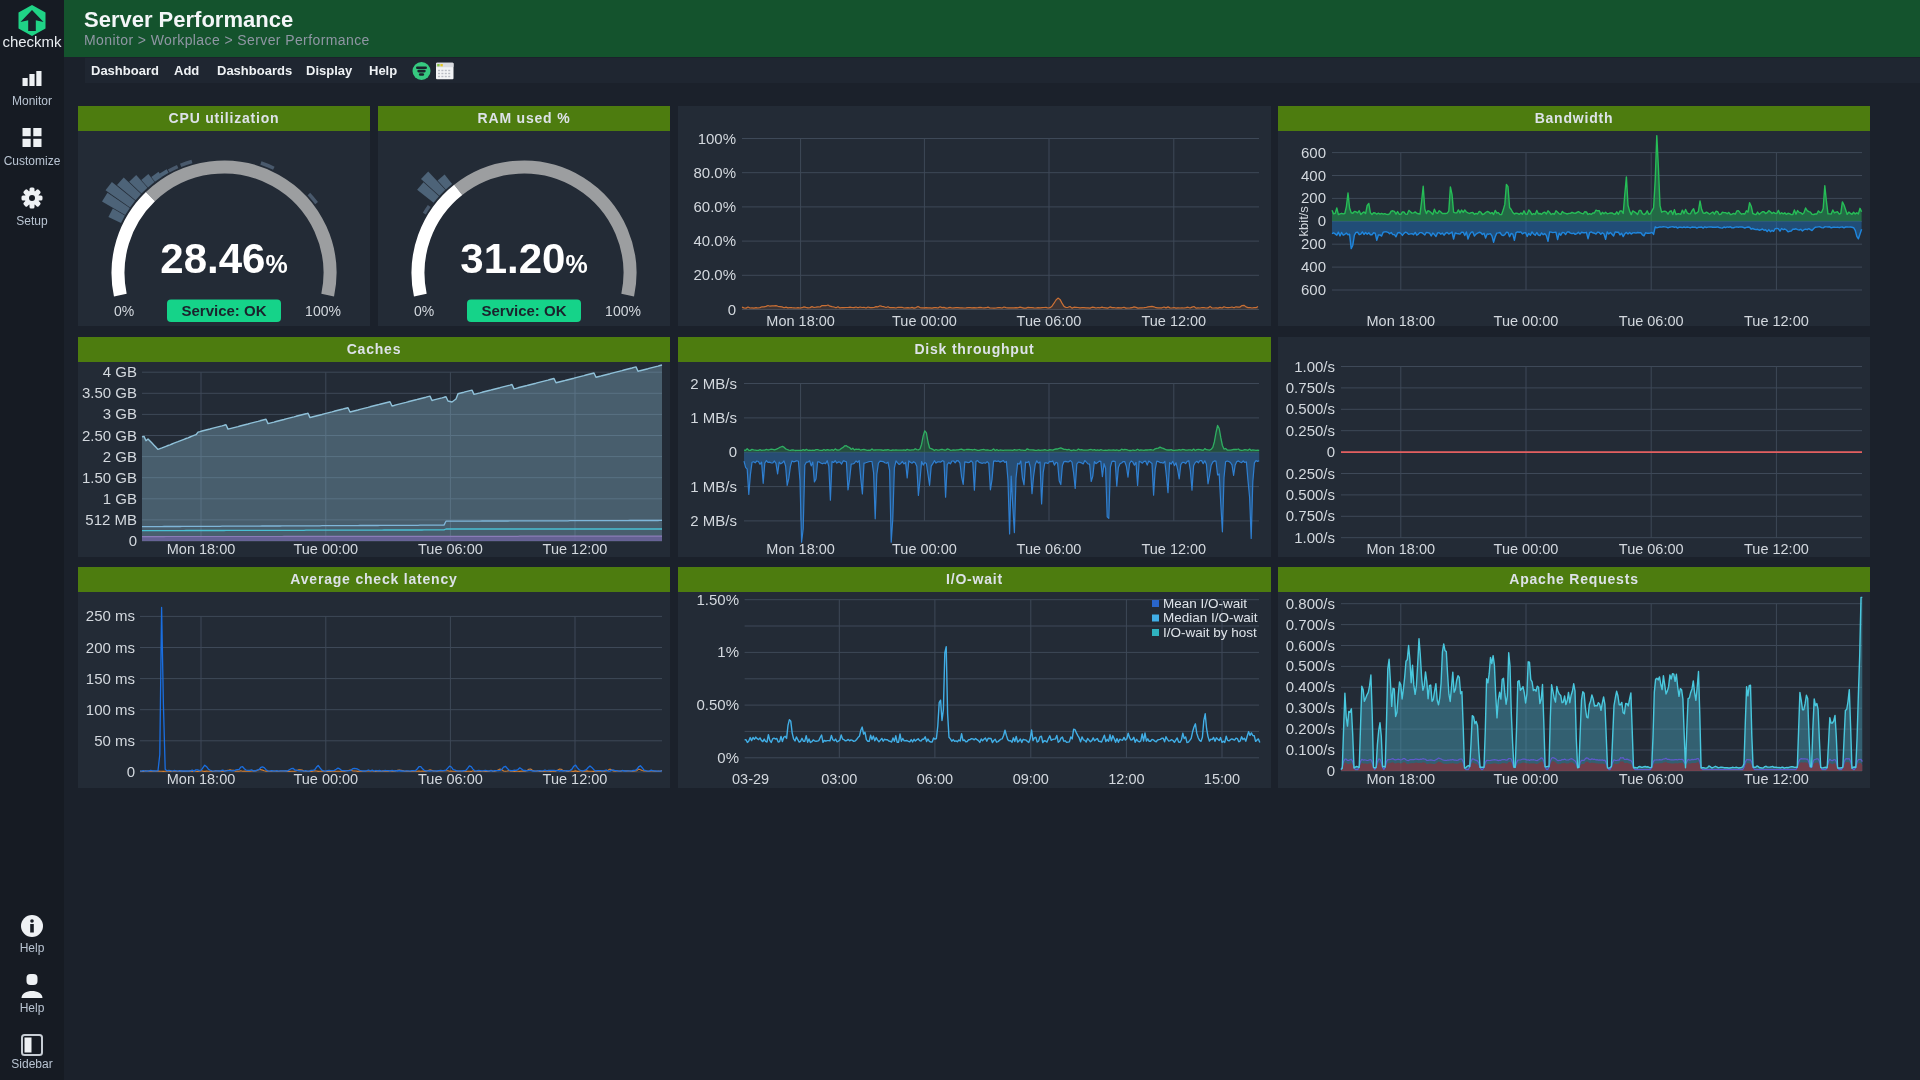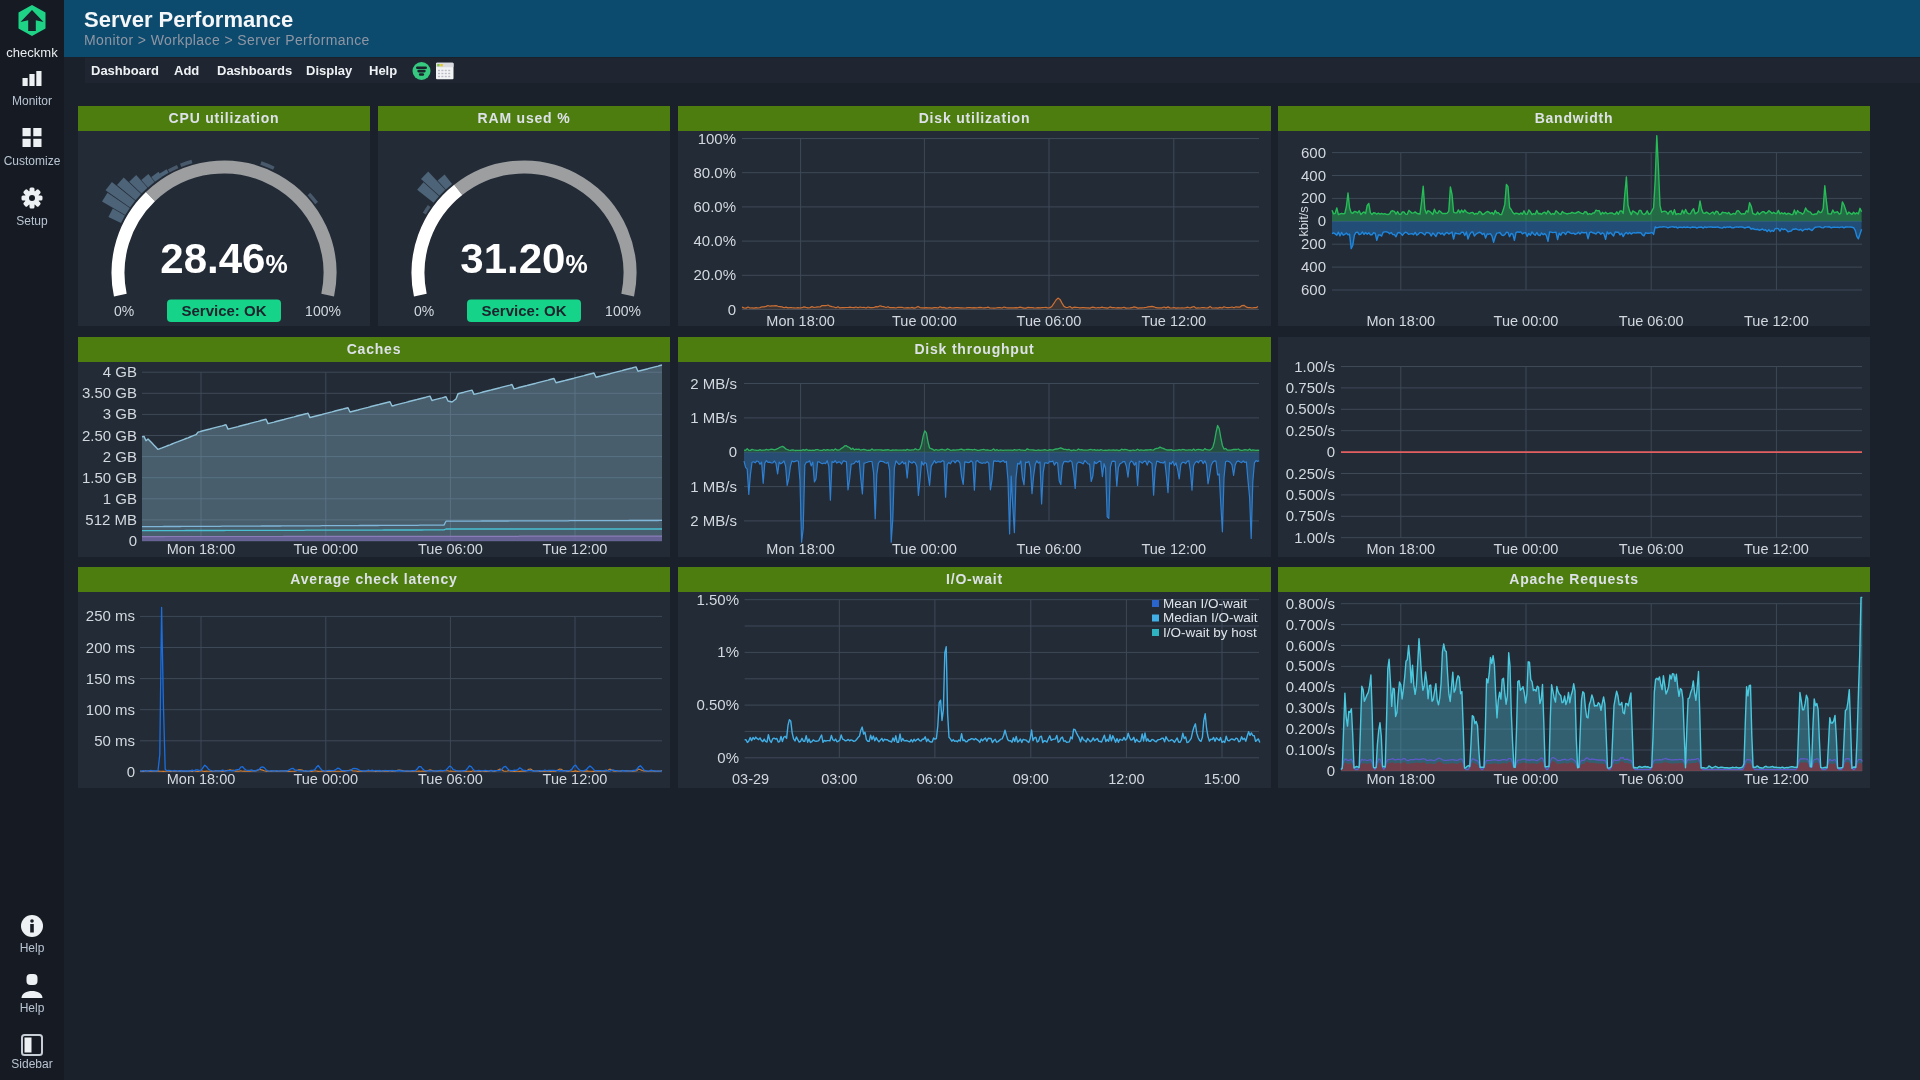--- a/index.html
+++ b/index.html
@@ -1,32 +1,32 @@
 <!DOCTYPE html>
 <html><head><meta charset="utf-8"><style>
 html,body{margin:0;padding:0;width:1920px;height:1080px;overflow:hidden;
  background:#1b212b;font-family:"Liberation Sans",sans-serif;}
 #sidebar{position:absolute;left:0;top:0;width:64px;height:1080px;background:#161b23;}
 .navlbl{position:absolute;width:64px;text-align:center;font-size:12px;color:#b9c4d2;}
-#header{position:absolute;left:64px;top:0;width:1856px;height:57px;background:#0c4a6e;}
+#header{position:absolute;left:64px;top:0;width:1856px;height:57px;background:#14532d;}
 #title{position:absolute;left:20px;top:7px;font-size:22px;font-weight:bold;color:#f4f6f8;}
 #crumbs{position:absolute;left:20px;top:31.5px;letter-spacing:0.4px;font-size:14px;color:#8f96a3;}
 #menubar{position:absolute;left:78px;top:58px;width:1842px;height:25px;background:#1f2631;margin-left:7px;}
 .mi{position:absolute;top:0;font-size:13px;font-weight:bold;color:#eef1f4;line-height:25px;}
 .panel{position:absolute;background:#232b36;}
 .ptitle{position:absolute;left:0;top:0;width:100%;height:25px;background:#4d7c0f;
  text-align:center;line-height:25px;font-size:14px;font-weight:600;color:#dde2e8;letter-spacing:0.8px;}
 svg text{font-family:"Liberation Sans",sans-serif;}
 </style></head><body>
 <div id="sidebar">
   <svg width="64" height="64" style="position:absolute;top:0;left:0">
     <path d="M32 5 L45.5 12.5 L45.5 28.5 L32 36 L18.5 28.5 L18.5 12.5 Z" fill="#1fd386"></path>
     <path d="M32 10 L43.5 22 L35.8 20.2 L35.8 31 L28.2 31 L28.2 20.2 L20.5 22 Z" fill="#182029"></path>
   </svg>
-  <div style="position:absolute;top:45px;left:0;width:64px;text-align:center;font-size:13px;color:#e8ecf0;">checkmk</div>
+  <div style="position:absolute;top:33px;left:0;width:64px;text-align:center;font-size:15px;color:#e8ecf0;">checkmk</div>
   <svg width="64" height="1080" style="position:absolute;top:0;left:0">
 
     <rect x="22.5" y="78" width="5.2" height="8" fill="#eef1f4"></rect>
     <rect x="29.4" y="74" width="5.2" height="12" fill="#eef1f4"></rect>
     <rect x="36.3" y="71" width="5.2" height="15" fill="#eef1f4"></rect>
 
     <rect x="22.5" y="128" width="8.2" height="8.2" fill="#eef1f4"></rect>
     <rect x="33.3" y="128" width="8.2" height="8.2" fill="#eef1f4"></rect>
     <rect x="22.5" y="138.8" width="8.2" height="8.2" fill="#eef1f4"></rect>
     <rect x="33.3" y="138.8" width="8.2" height="8.2" fill="#eef1f4"></rect>
@@ -141,21 +141,20 @@
       <path d="M67.8,83.4 L74.1,77.9 L66.6,68.6 L59.6,74.6 Z" fill="#4d6378"></path>
       <path d="M46.34,107.64 A116.00,116.00 0 0 1 51.24,100.10" fill="none" stroke="#49596c" stroke-width="3.5"></path>
       <text x="146.0" y="167.0" text-anchor="middle" fill="#ffffff"><tspan font-size="42" font-weight="bold">31.20</tspan><tspan font-size="25" font-weight="bold">%</tspan></text>
       <text x="46.0" y="210.0" text-anchor="middle" font-size="14" fill="#d3d8de">0%</text>
       <text x="245.0" y="210.0" text-anchor="middle" font-size="14" fill="#d3d8de">100%</text>
       <rect x="89.0" y="193.5" width="114" height="22.5" rx="4" fill="#15d389"></rect>
       <text x="146.0" y="210.0" text-anchor="middle" font-size="15" font-weight="bold" fill="#1b222c">Service: OK</text>
     </svg>
   </div>
 <div class="panel" style="left:678px;top:106px;width:593px;height:220px">
-    <div class="ptitle">Disk utilization</div>
     <svg width="593" height="220" style="position:absolute;left:0;top:0">
       <line x1="64.0" y1="203.5" x2="581.0" y2="203.5" stroke="#3e4958" stroke-width="1"></line>
       <line x1="64.0" y1="169.3" x2="581.0" y2="169.3" stroke="#3e4958" stroke-width="1"></line>
       <line x1="64.0" y1="135.1" x2="581.0" y2="135.1" stroke="#3e4958" stroke-width="1"></line>
       <line x1="64.0" y1="100.9" x2="581.0" y2="100.9" stroke="#3e4958" stroke-width="1"></line>
       <line x1="64.0" y1="66.7" x2="581.0" y2="66.7" stroke="#3e4958" stroke-width="1"></line>
       <line x1="64.0" y1="32.5" x2="581.0" y2="32.5" stroke="#3e4958" stroke-width="1"></line>
       <line x1="122.6" y1="32.5" x2="122.6" y2="203.5" stroke="#3e4958" stroke-width="1"></line>
       <line x1="246.4" y1="32.5" x2="246.4" y2="203.5" stroke="#3e4958" stroke-width="1"></line>
       <line x1="371.0" y1="32.5" x2="371.0" y2="203.5" stroke="#3e4958" stroke-width="1"></line>

